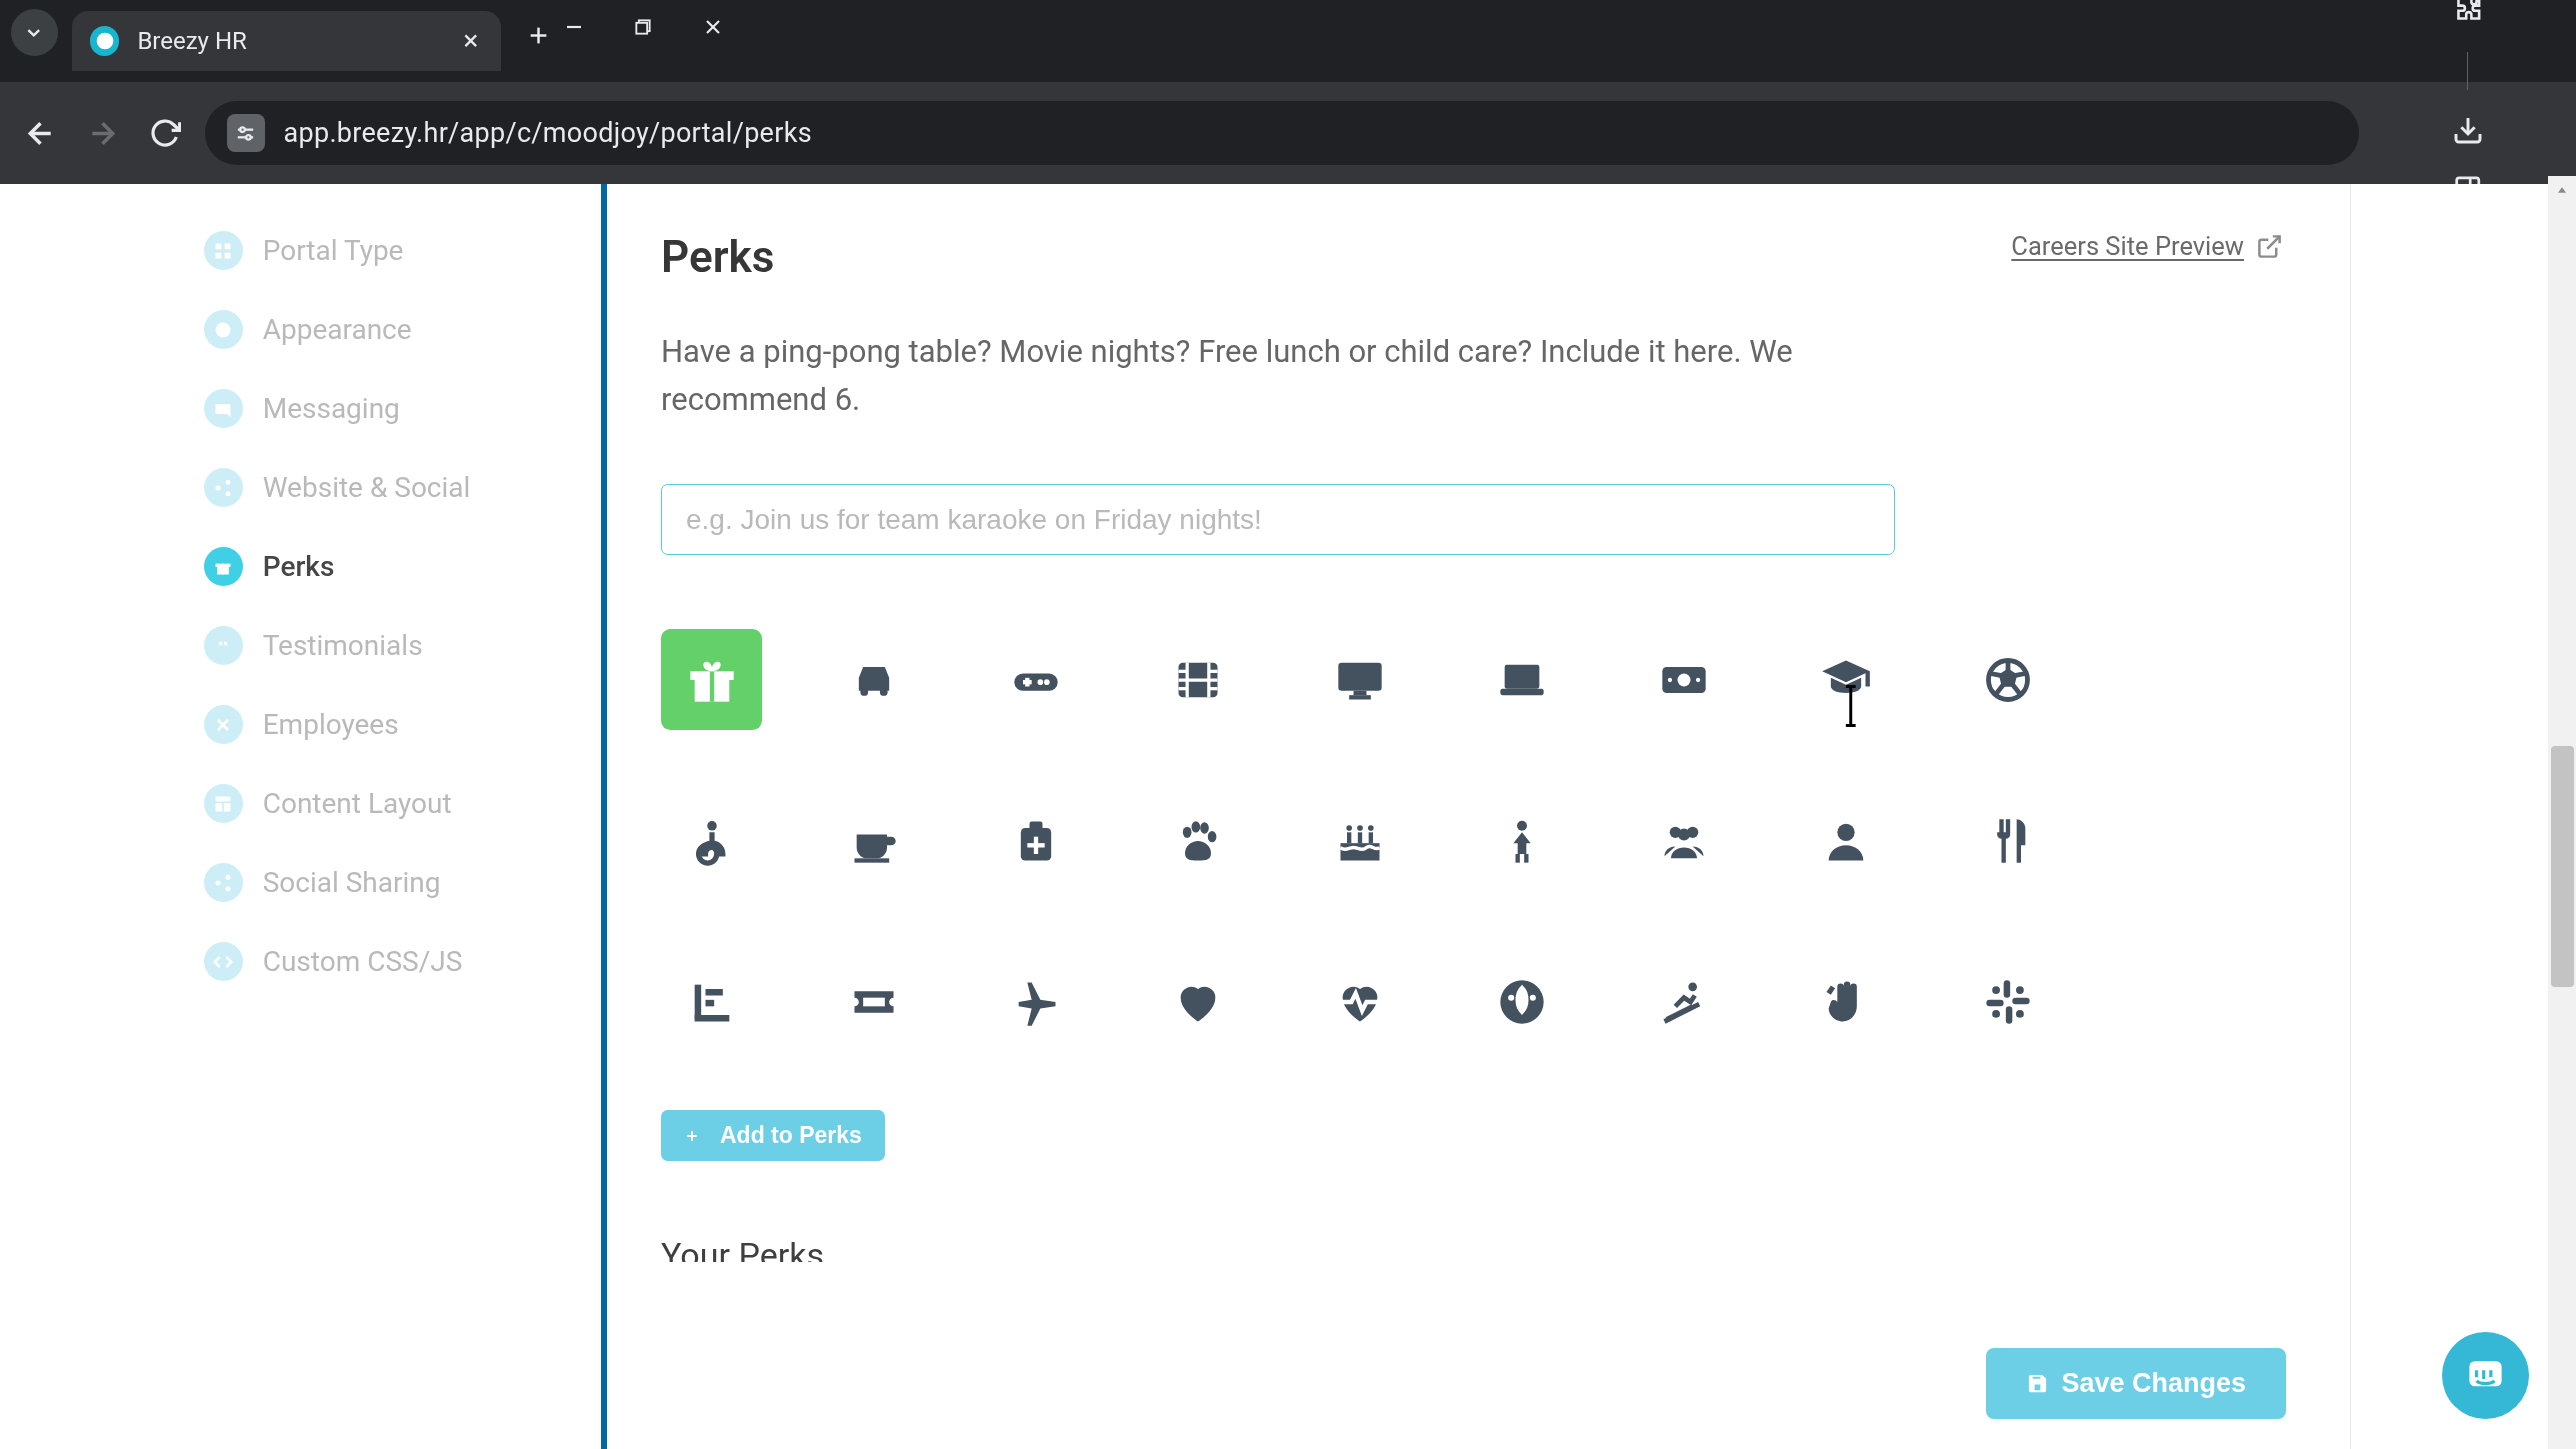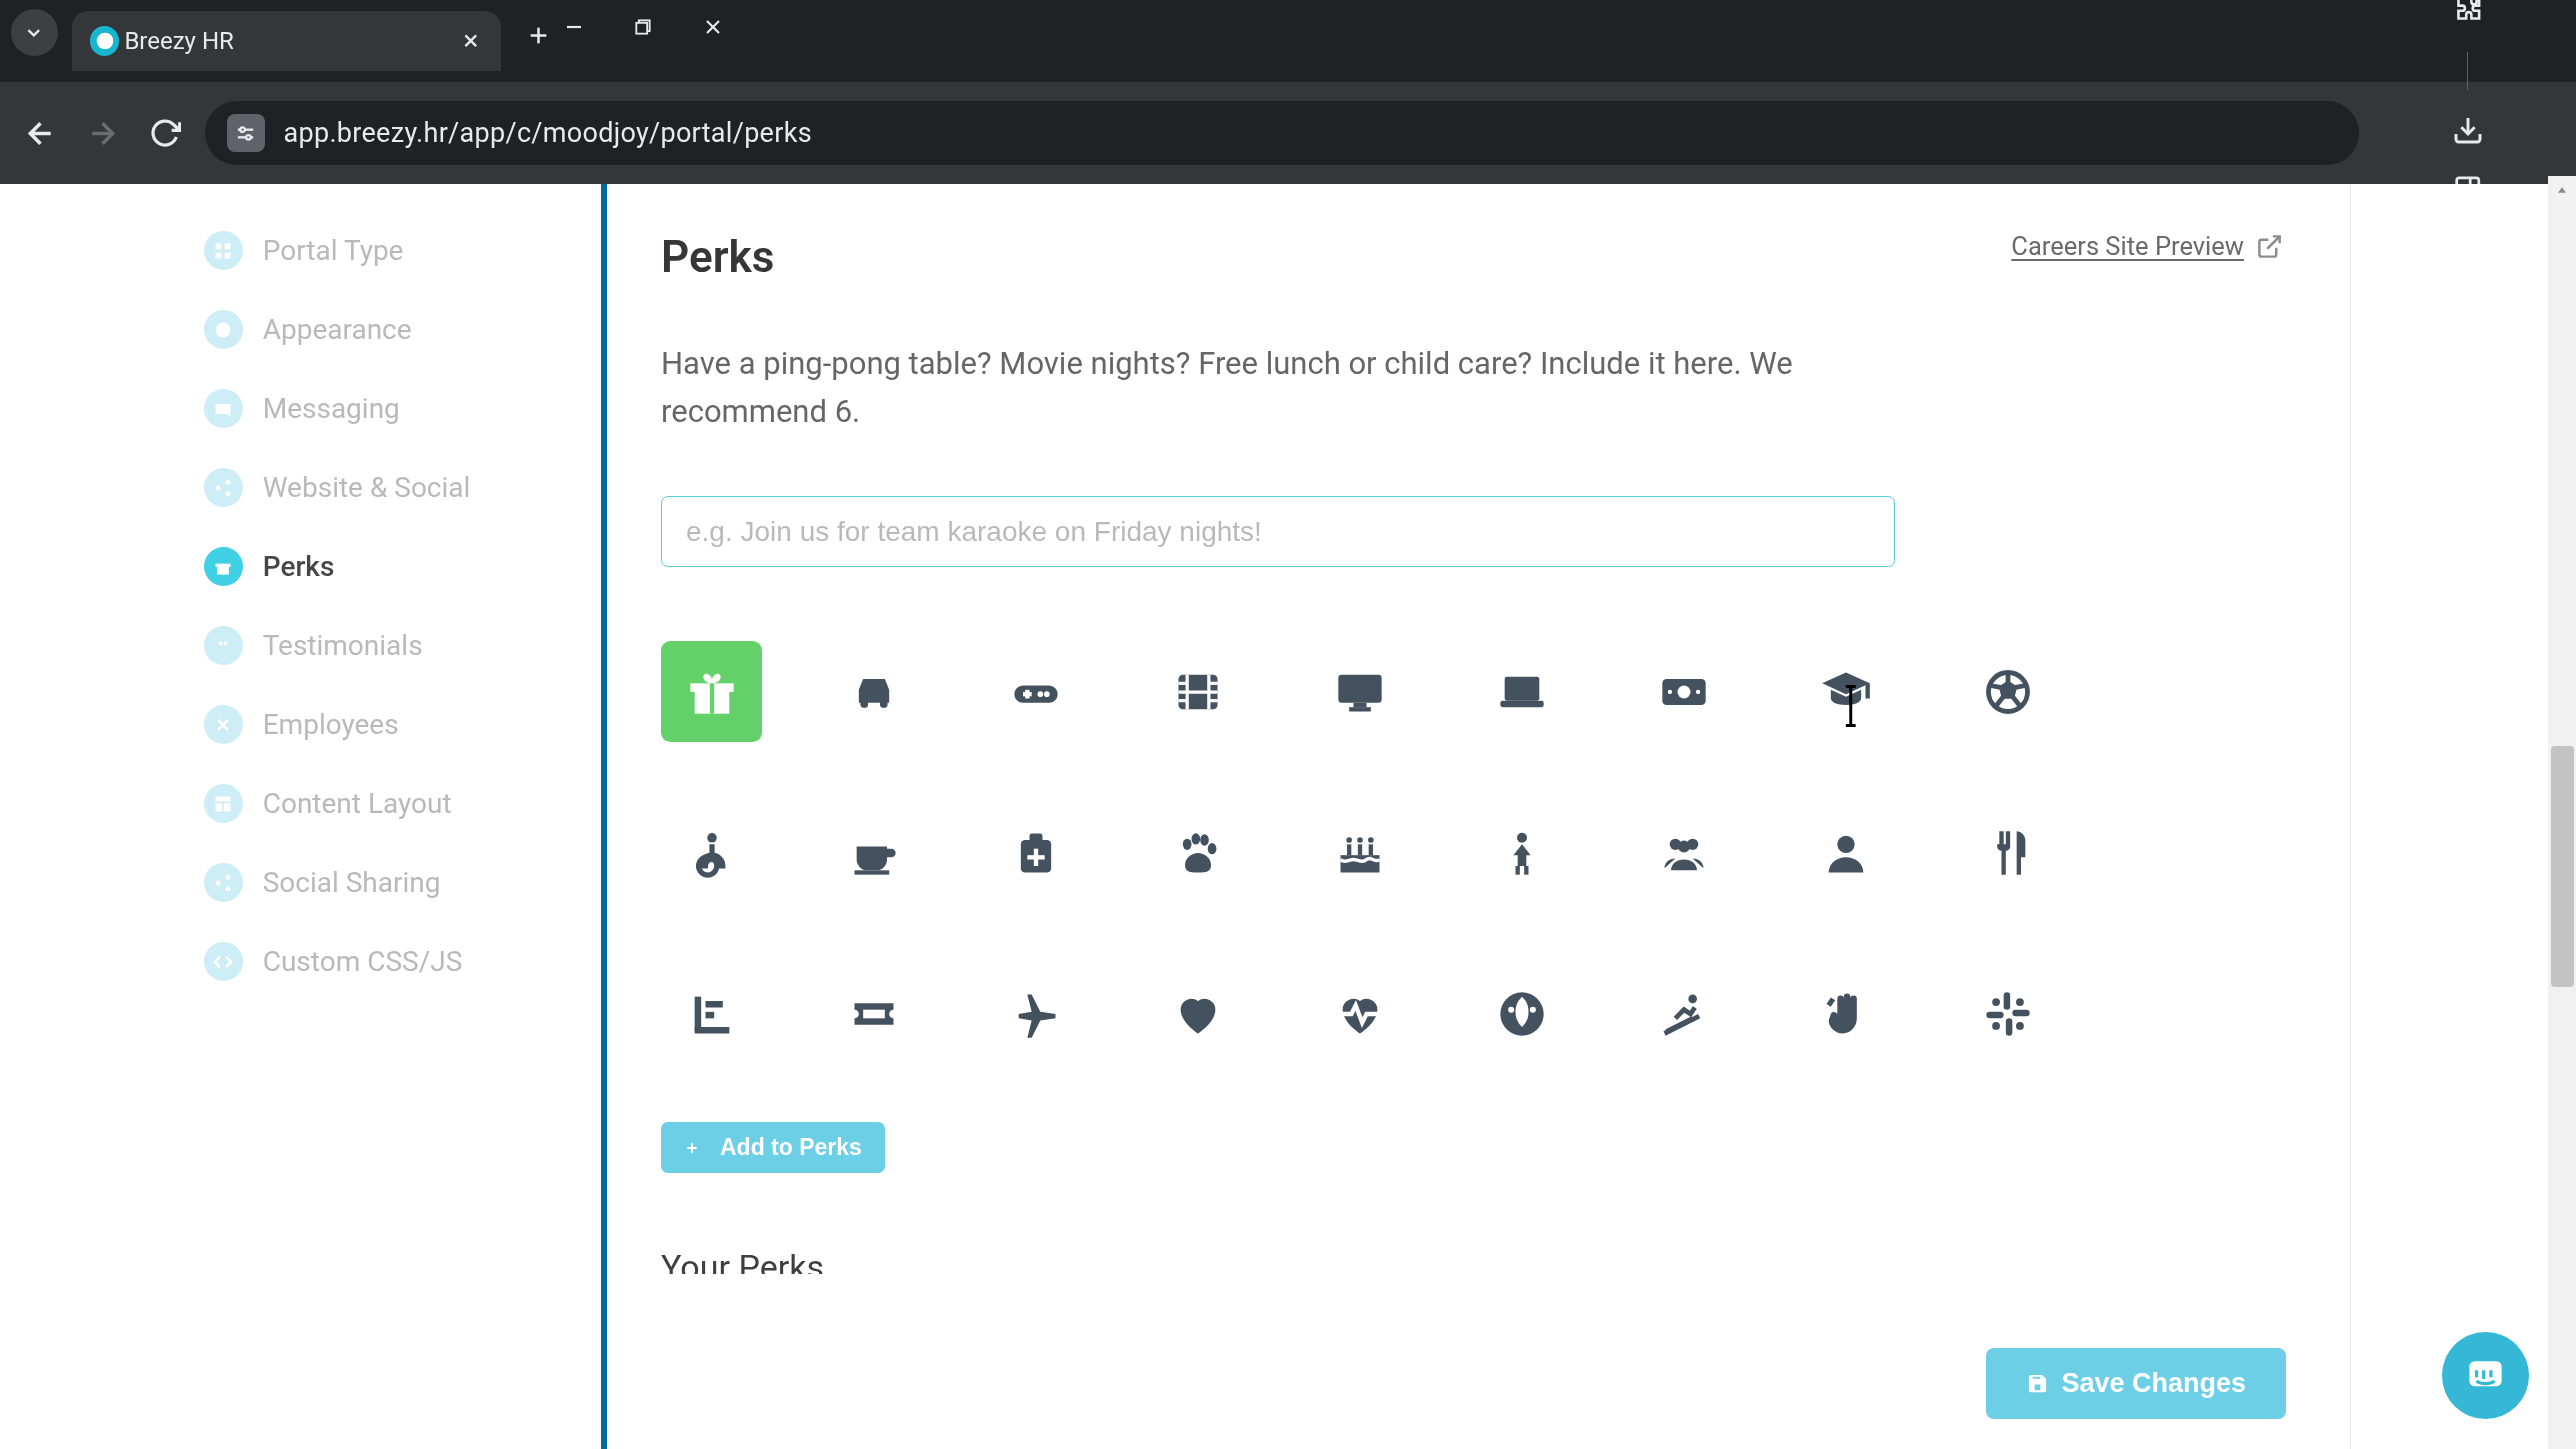--- a/index.html
+++ b/index.html
@@ -2,21 +2,21 @@
 <html style="font-size:10.7px"><head>
 <meta charset="utf-8">
 <style>
   * { margin: 0; padding: 0; box-sizing: border-box; }
   body { font-family: -apple-system, BlinkMacSystemFont, "Segoe UI", Roboto, Arial, sans-serif; background: #fff; width: 2576px; height: 1449px; overflow: hidden; position: relative; }
 
   
   .titlebar { height: 82px; background: #202124; display: flex; align-items: flex-end; }
   .tab-strip { display: flex; align-items: center; height: 100%; padding-left: 10.7px; }
   .tab-dropdown { width: 47px; height: 47px; border-radius: 50%; background: #3c4043; display: flex; align-items: center; justify-content: center; color: #e8eaed; margin-right: 14.8px; margin-bottom: 17.4px; }
-  .tab { background: #35363a; height: 60px; min-width: 429px; border-radius: 16px 16px 0 0; display: flex; align-items: center; padding: 0 17.4px; gap: 5px; position: relative; }
+  .tab { background: #35363a; height: 60px; min-width: 429px; border-radius: 16px 16px 0 0; display: flex; align-items: center; padding: 0 17.4px; gap: 18px; position: relative; }
   .favicon { width: 29.5px; height: 29.5px; border-radius: 50%; background: #17b6ce; display: flex; align-items: center; justify-content: center; color: #fff; font-size: 20px; font-weight: 700; }
   .tab-title { color: #e8eaed; font-size: 24px; flex: 1; }
   .tab-close { color: #e8eaed; width: 27px; height: 27px; display: flex; align-items: center; justify-content: center; }
   .new-tab { color: #e8eaed; width: 40px; height: 40px; display: flex; align-items: center; justify-content: center; margin-left: 17.4px; margin-bottom: 10.7px; font-size: 32px; }
   .winctrl { margin-left: auto; display: flex; gap: 40px; padding-right: 38px; color: #e8eaed; margin-bottom: 28px; }
   .winctrl > div { width: 29.5px; height: 29.5px; display: flex; align-items: center; justify-content: center; }
 
   .toolbar { height: 102px; background: #35363a; display: flex; align-items: center; padding: 0 19px; gap: 19px; text-align: right; }
   .nav-btn { width: 43px; height: 43px; display: flex; align-items: center; justify-content: center; color: #e8eaed; border-radius: 50%; }
   .nav-btn.disabled { color: #6b6c6f; }
@@ -37,21 +37,21 @@
   .side-icon.active { background: #3fd0e6; }
   .side-label { font-size: 28px; color: #b9b9b9; }
   .side-item.active .side-label { color: #464646; font-weight: 500; }
 
   .main { flex: 1; padding: 47px 67px 0 54px; position: relative; max-width: 1744px; border-right: 1px solid #e6e6e6; }
   .page-head { display: flex; align-items: flex-start; justify-content: space-between; }
   .page-title { font-size: 44px; font-weight: 600; color: #363636; }
   .preview { display: flex; align-items: center; gap: 12px; font-size: 25.5px; color: #6a6a6a; text-decoration: underline; text-underline-offset: 4px; }
   .preview-icon { width: 27px; height: 27px; color: #8c8c8c; }
 
-  .subtitle { font-size: 31px; color: #666; margin-top: 57px; line-height: 1.55; max-width: 1241px; }
+  .subtitle { font-size: 31px; color: #666; margin-top: 45px; line-height: 1.55; max-width: 1241px; }
 
   .perk-input { width: 1234px; height: 71px; border: 1.7px solid #58c7e0; border-radius: 6.7px; margin-top: 60px; padding: 0 24px; font-size: 28px; color: #333; outline: none; }
   .perk-input::placeholder { color: #b9b9b9; }
 
   .cursor-caret { position: absolute; left: 1229px; top: 500px; }
 
   .icon-grid { display: grid; grid-template-columns: repeat(9, 101px); column-gap: 61px; row-gap: 60px; margin-top: 74px; }
   .icon-cell { width: 101px; height: 101px; border-radius: 9.4px; display: flex; align-items: center; justify-content: center; color: #44515f; cursor: pointer; }
   .icon-cell.selected { background: #64d06a; color: #fff; }
   .icon-cell svg { width: 52px; height: 52px; }

